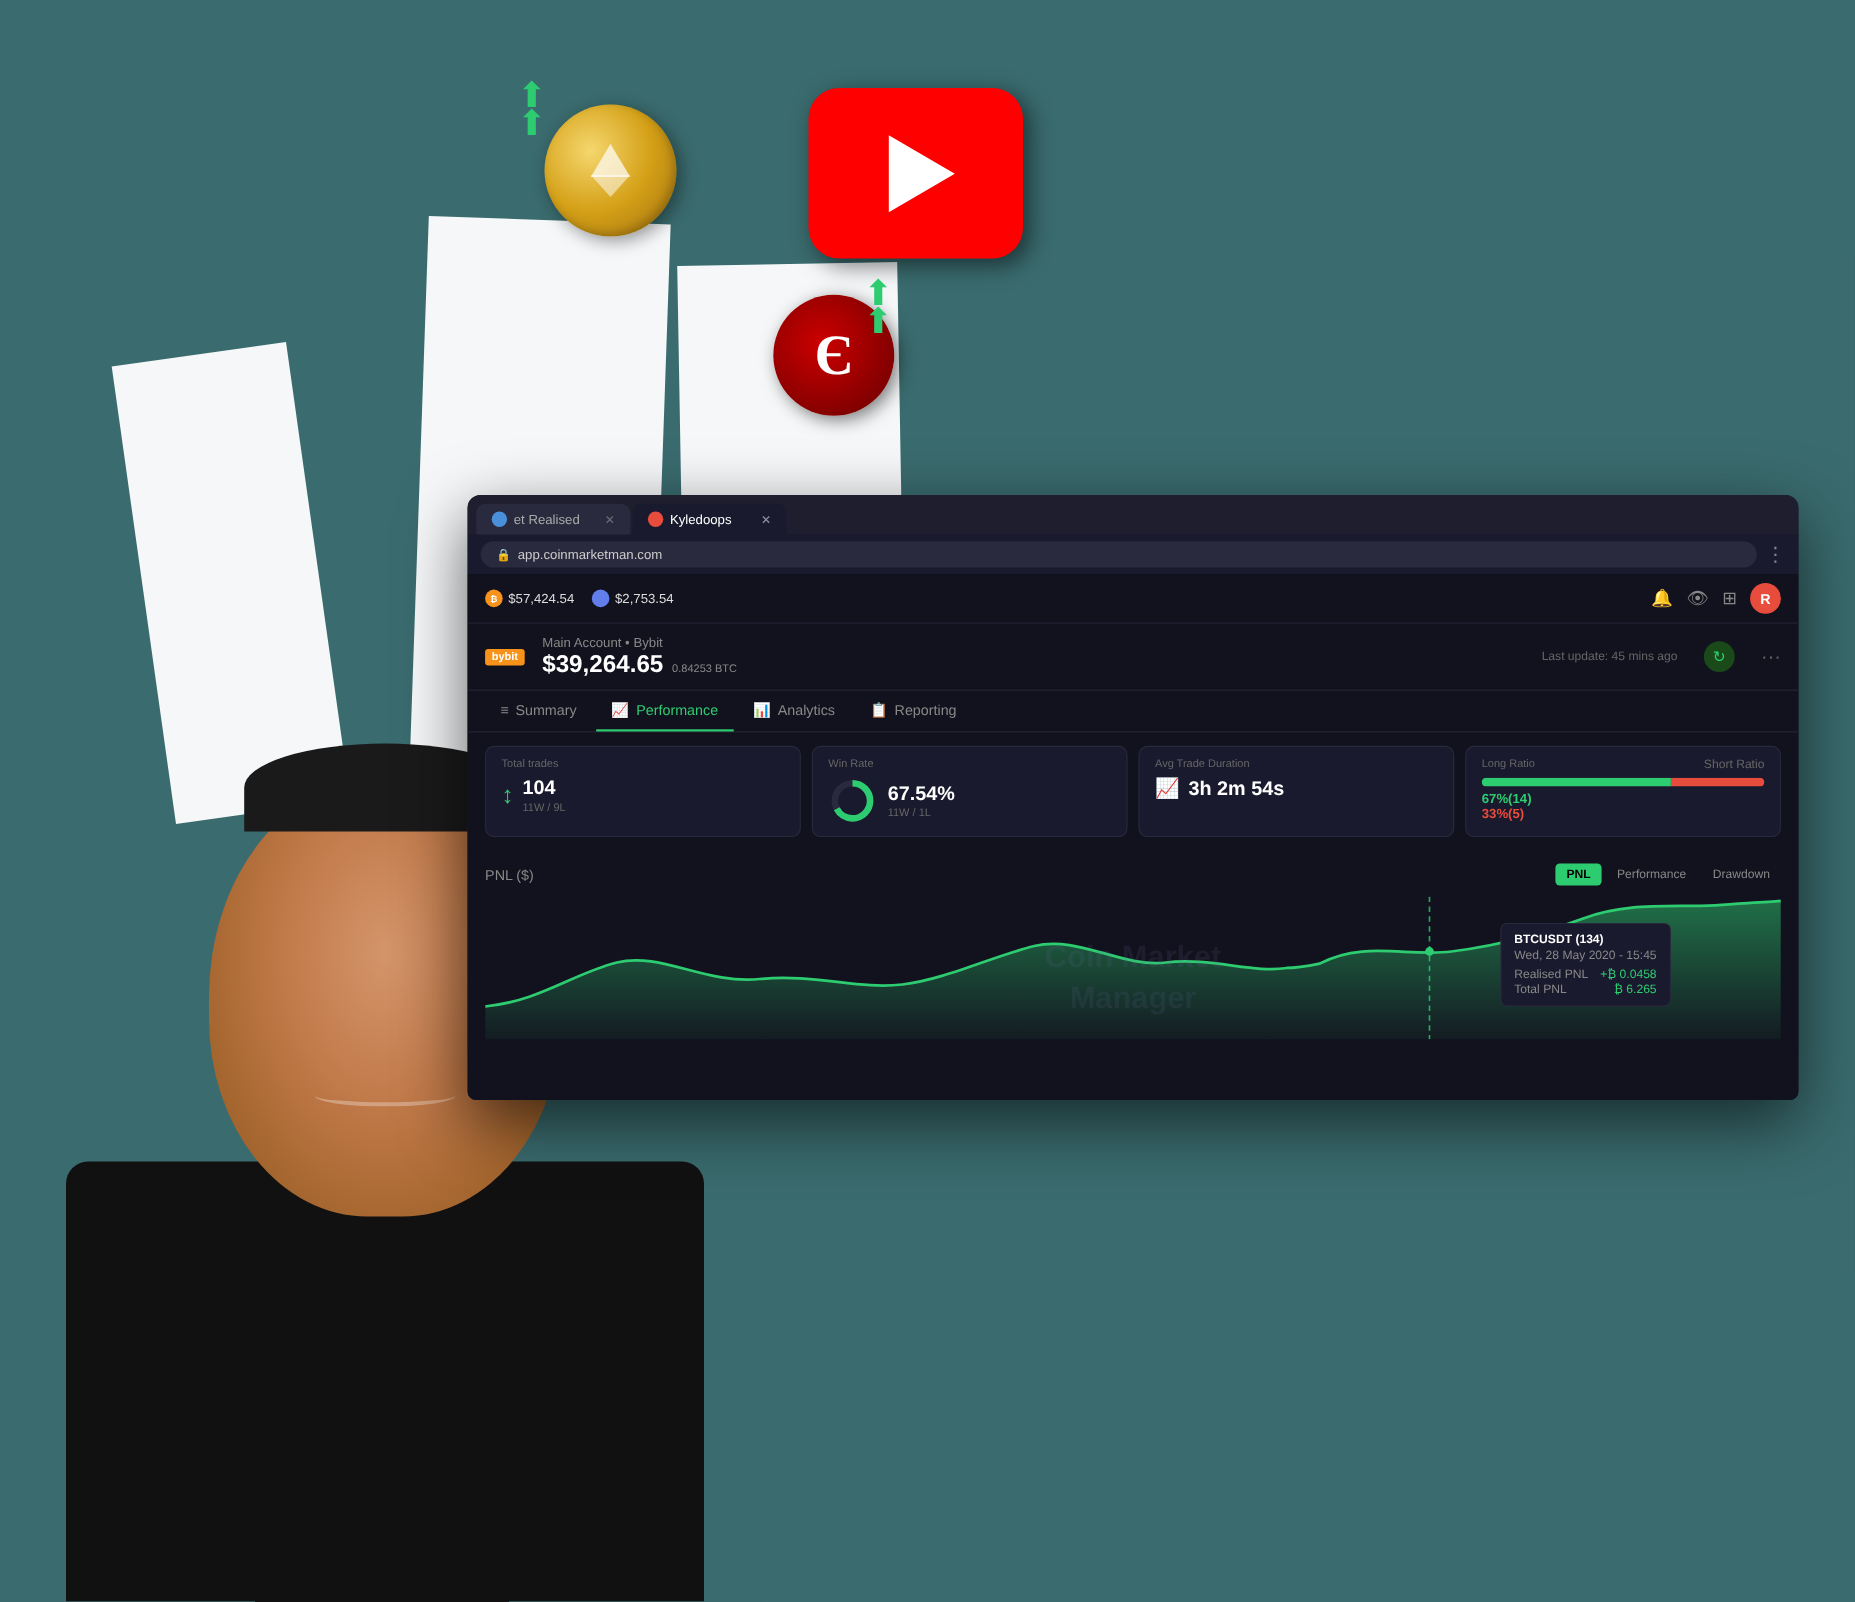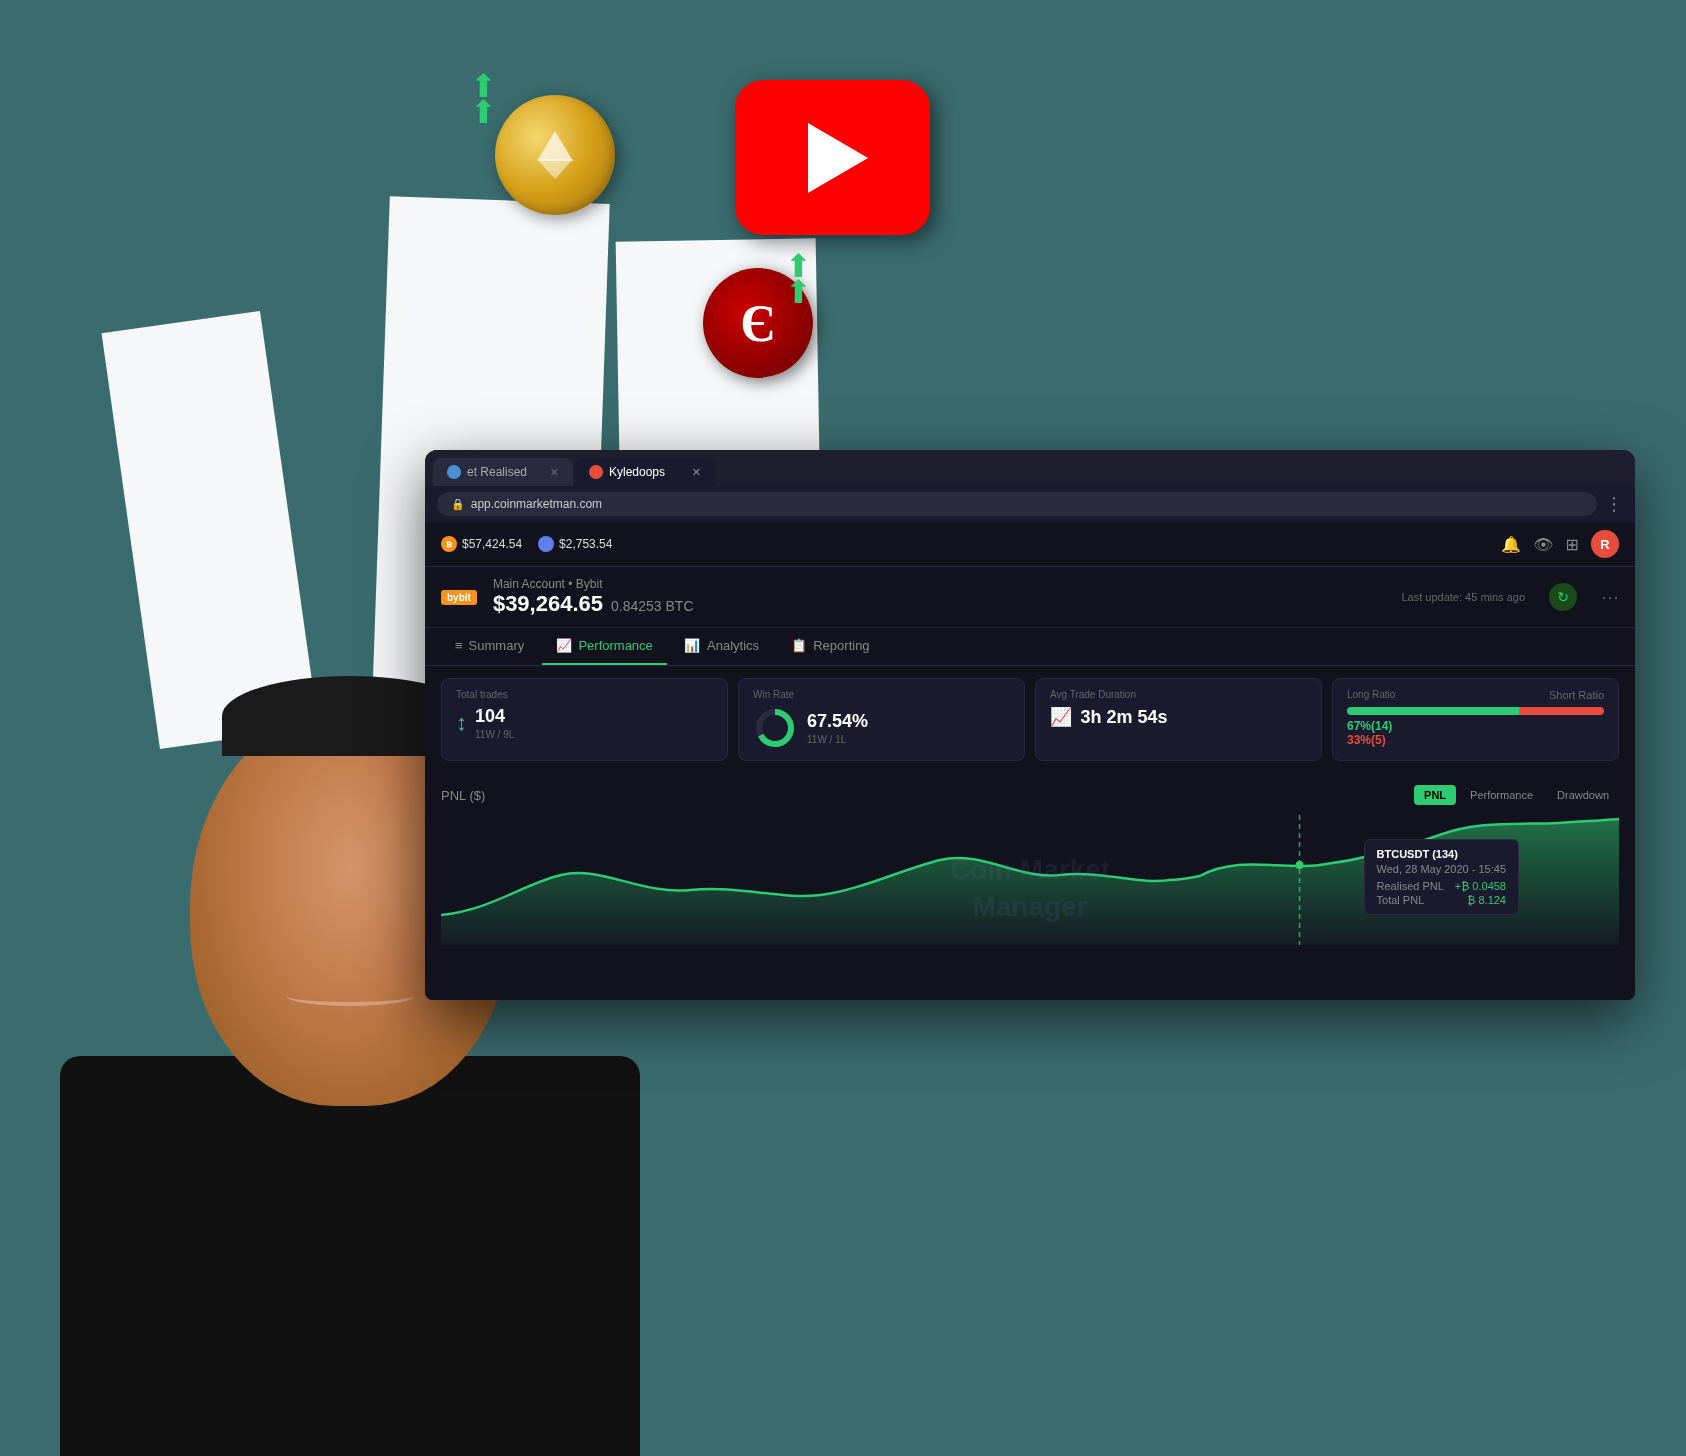--- a/index.html
+++ b/index.html
@@ -356,21 +356,21 @@
       color: #888;
     }
 
     .account-value {
       font-size: 22px;
       font-weight: bold;
       color: white;
     }
 
     .account-btc {
-      font-size: 14px;
+      font-size: 10px;
       color: #888;
     }
 
     .last-update {
       display: flex;
       align-items: center;
       gap: 24px;
       font-size: 11px;
       color: #666;
     }
@@ -828,20 +828,20 @@
         
         <div class="chart-tooltip">
           <div class="tooltip-title">BTCUSDT (134)</div>
           <div class="tooltip-date">Wed, 28 May 2020 - 15:45</div>
           <div class="tooltip-row">
             <span>Realised PNL</span>
             <span class="tooltip-green">+₿ 0.0458</span>
           </div>
           <div class="tooltip-row">
             <span>Total PNL</span>
-            <span class="tooltip-green">₿ 8.124</span>
+            <span class="tooltip-green">₿ 6.265</span>
           </div>
         </div>
       </div>
     </div>
 
   </div>
 </div>
 
 </body></html>

